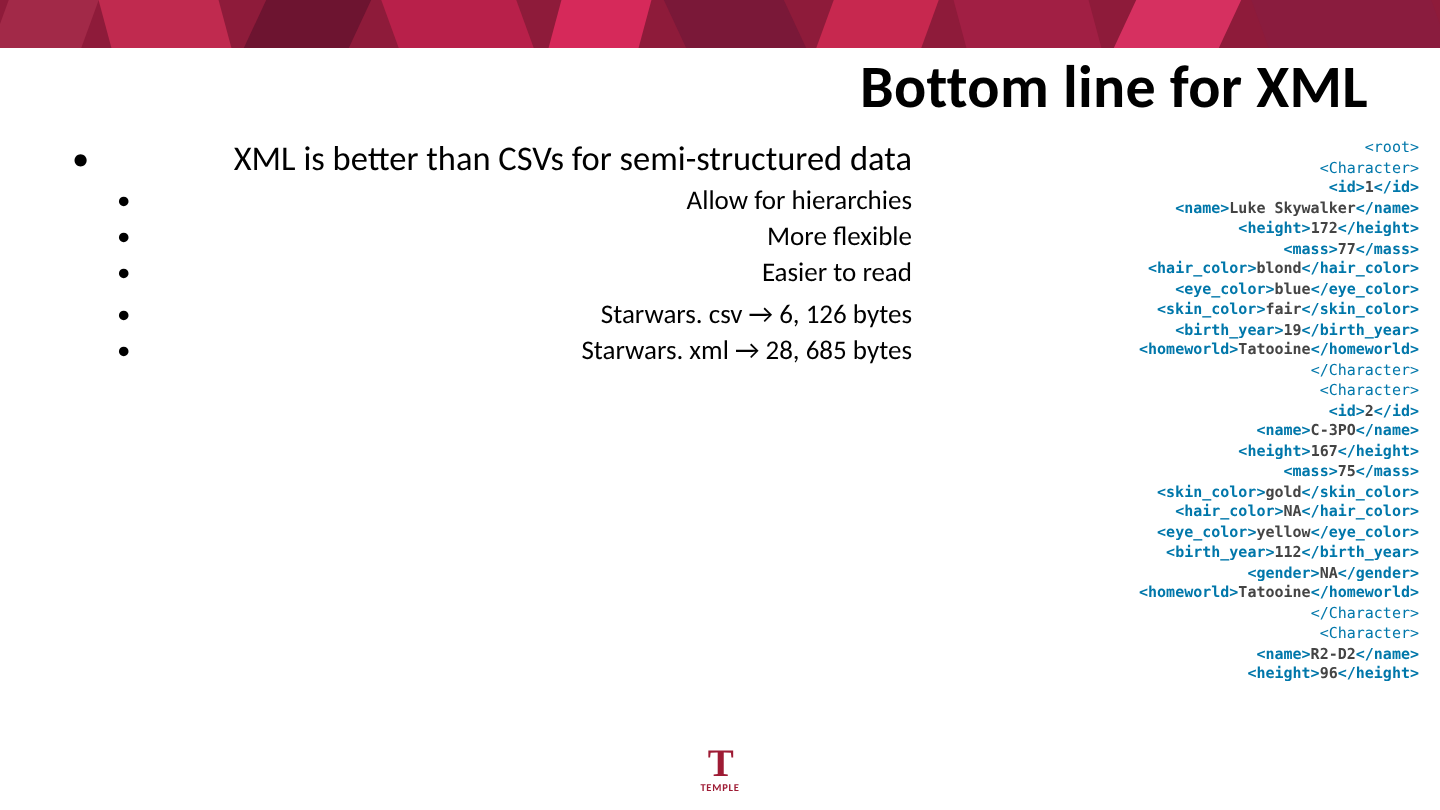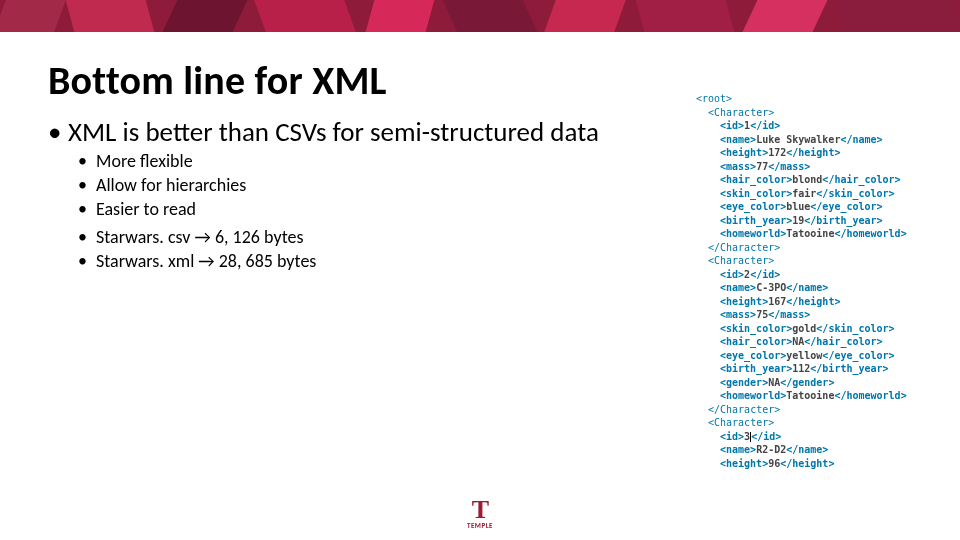--- a/index.html
+++ b/index.html
@@ -8,25 +8,25 @@
   .p1{left:0;width:60px;background:#a22948;transform:skewX(-20deg);}
   .p2{left:70px;width:80px;background:#c02a4f;transform:skewX(15deg);}
   .p3{left:170px;width:70px;background:#6d1430;transform:skewX(-25deg);}
   .p4{left:260px;width:90px;background:#b8204a;transform:skewX(20deg);}
   .p5{left:370px;width:60px;background:#d6295a;transform:skewX(-15deg);}
   .p6{left:450px;width:80px;background:#7a1838;transform:skewX(25deg);}
   .p7{left:550px;width:70px;background:#c7284f;transform:skewX(-20deg);}
   .p8{left:640px;width:90px;background:#a11f44;transform:skewX(15deg);}
   .p9{left:750px;width:70px;background:#d63060;transform:skewX(-25deg);}
   .p10{left:840px;width:120px;background:#8a1c3e;transform:skewX(20deg);}
-  .slide{position:relative;padding:24px 48px 0 48px;height:460px;box-sizing:border-box;}
+  .slide{position:relative;padding:1px 48px 0 48px;height:460px;box-sizing:border-box;text-align:right;}
   h1{margin:0 0 10px 0;font-size:40px;font-weight:700;color:#000;letter-spacing:.2px;}
   .content{width:560px;}
   ul.lvl1{list-style:none;margin:0;padding:0;}
-  ul.lvl1>li{font-size:27px;margin:4px 0 2px 0;position:relative;padding-left:20px;}
+  ul.lvl1>li{font-size:23px;margin:4px 0 2px 0;position:relative;padding-left:20px;}
   ul.lvl1>li:before{content:"•";position:absolute;left:0;top:0;}
   ul.lvl2{list-style:none;margin:2px 0 6px 0;padding:0 0 0 30px;}
   ul.lvl2>li{font-size:18px;margin:2px 0;position:relative;padding-left:18px;}
   ul.lvl2>li:before{content:"•";position:absolute;left:0;top:0;}
   .codebox{position:absolute;right:14px;top:60px;width:250px;font-family:Consolas,Menlo,monospace;font-size:10px;line-height:1.35;color:#444;}
   .codebox .tag{color:#0077aa;}
   .cursor{display:inline-block;width:1px;height:10px;background:#000;vertical-align:middle;}
   .ind1{padding-left:12px;}
   .ind2{padding-left:24px;font-weight:bold;}
   .footer{position:absolute;left:0;bottom:8px;width:960px;text-align:center;}
@@ -50,58 +50,57 @@
     <div class="poly p10"></div>
 </div>
 
 <div class="slide">
   <h1>Bottom line for XML</h1>
 
   <div class="content">
     <ul class="lvl1">
       <li>XML is better than CSVs for semi-structured data</li>
       <ul class="lvl2">
+        <li>Allow for hierarchies</li>
         <li>More flexible</li>
-        <li>Allow for hierarchies</li>
         <li>Easier to read</li>
       </ul>
       <ul class="lvl2">
         <li>Starwars. csv → 6, 126 bytes</li>
         <li>Starwars. xml → 28, 685 bytes</li>
       </ul>
     </ul>
   </div>
 
   <div class="codebox" id="codebox">
       <div class="ind0"><span class="tag">&lt;root&gt;</span></div>
       <div class="ind1"><span class="tag">&lt;Character&gt;</span></div>
       <div class="ind2"><span class="tag">&lt;id&gt;</span>1<span class="tag">&lt;/id&gt;</span></div>
       <div class="ind2"><span class="tag">&lt;name&gt;</span>Luke Skywalker<span class="tag">&lt;/name&gt;</span></div>
       <div class="ind2"><span class="tag">&lt;height&gt;</span>172<span class="tag">&lt;/height&gt;</span></div>
       <div class="ind2"><span class="tag">&lt;mass&gt;</span>77<span class="tag">&lt;/mass&gt;</span></div>
       <div class="ind2"><span class="tag">&lt;hair_color&gt;</span>blond<span class="tag">&lt;/hair_color&gt;</span></div>
+      <div class="ind2"><span class="tag">&lt;eye_color&gt;</span>blue<span class="tag">&lt;/eye_color&gt;</span></div>
       <div class="ind2"><span class="tag">&lt;skin_color&gt;</span>fair<span class="tag">&lt;/skin_color&gt;</span></div>
-      <div class="ind2"><span class="tag">&lt;eye_color&gt;</span>blue<span class="tag">&lt;/eye_color&gt;</span></div>
       <div class="ind2"><span class="tag">&lt;birth_year&gt;</span>19<span class="tag">&lt;/birth_year&gt;</span></div>
       <div class="ind2"><span class="tag">&lt;homeworld&gt;</span>Tatooine<span class="tag">&lt;/homeworld&gt;</span></div>
       <div class="ind1"><span class="tag">&lt;/Character&gt;</span></div>
       <div class="ind1"><span class="tag">&lt;Character&gt;</span></div>
       <div class="ind2"><span class="tag">&lt;id&gt;</span>2<span class="tag">&lt;/id&gt;</span></div>
       <div class="ind2"><span class="tag">&lt;name&gt;</span>C-3PO<span class="tag">&lt;/name&gt;</span></div>
       <div class="ind2"><span class="tag">&lt;height&gt;</span>167<span class="tag">&lt;/height&gt;</span></div>
       <div class="ind2"><span class="tag">&lt;mass&gt;</span>75<span class="tag">&lt;/mass&gt;</span></div>
       <div class="ind2"><span class="tag">&lt;skin_color&gt;</span>gold<span class="tag">&lt;/skin_color&gt;</span></div>
       <div class="ind2"><span class="tag">&lt;hair_color&gt;</span>NA<span class="tag">&lt;/hair_color&gt;</span></div>
       <div class="ind2"><span class="tag">&lt;eye_color&gt;</span>yellow<span class="tag">&lt;/eye_color&gt;</span></div>
       <div class="ind2"><span class="tag">&lt;birth_year&gt;</span>112<span class="tag">&lt;/birth_year&gt;</span></div>
       <div class="ind2"><span class="tag">&lt;gender&gt;</span>NA<span class="tag">&lt;/gender&gt;</span></div>
       <div class="ind2"><span class="tag">&lt;homeworld&gt;</span>Tatooine<span class="tag">&lt;/homeworld&gt;</span></div>
       <div class="ind1"><span class="tag">&lt;/Character&gt;</span></div>
       <div class="ind1"><span class="tag">&lt;Character&gt;</span></div>
-      <div class="ind2"><span class="tag">&lt;id&gt;</span>3<span class="cursor"></span><span class="tag">&lt;/id&gt;</span></div>
       <div class="ind2"><span class="tag">&lt;name&gt;</span>R2-D2<span class="tag">&lt;/name&gt;</span></div>
       <div class="ind2"><span class="tag">&lt;height&gt;</span>96<span class="tag">&lt;/height&gt;</span></div>
     </div>
 </div>
 
 <div class="footer">
   <div class="logo">
     <div class="logo-t">T</div>
     <div class="logo-txt">TEMPLE</div>
   </div>

